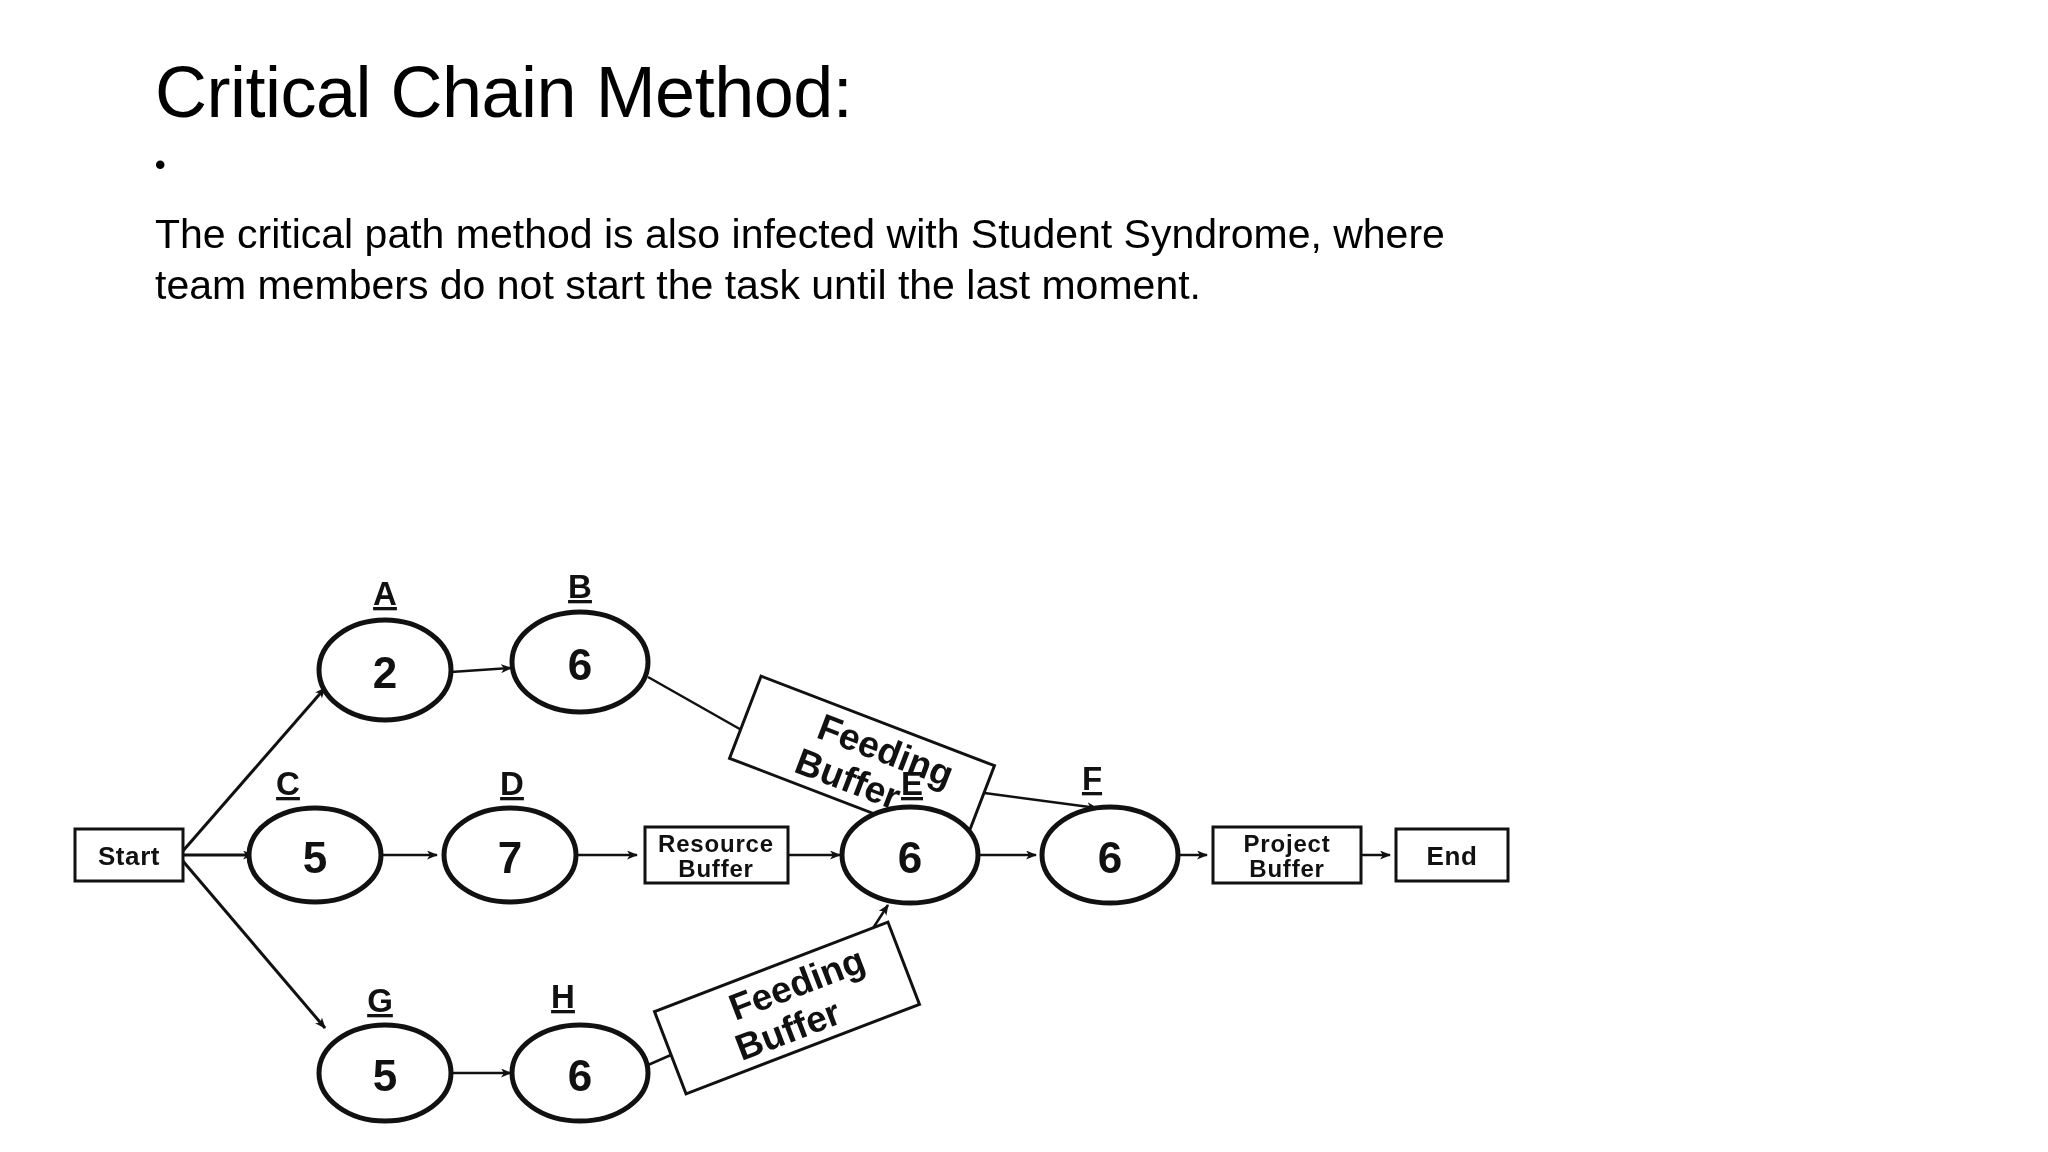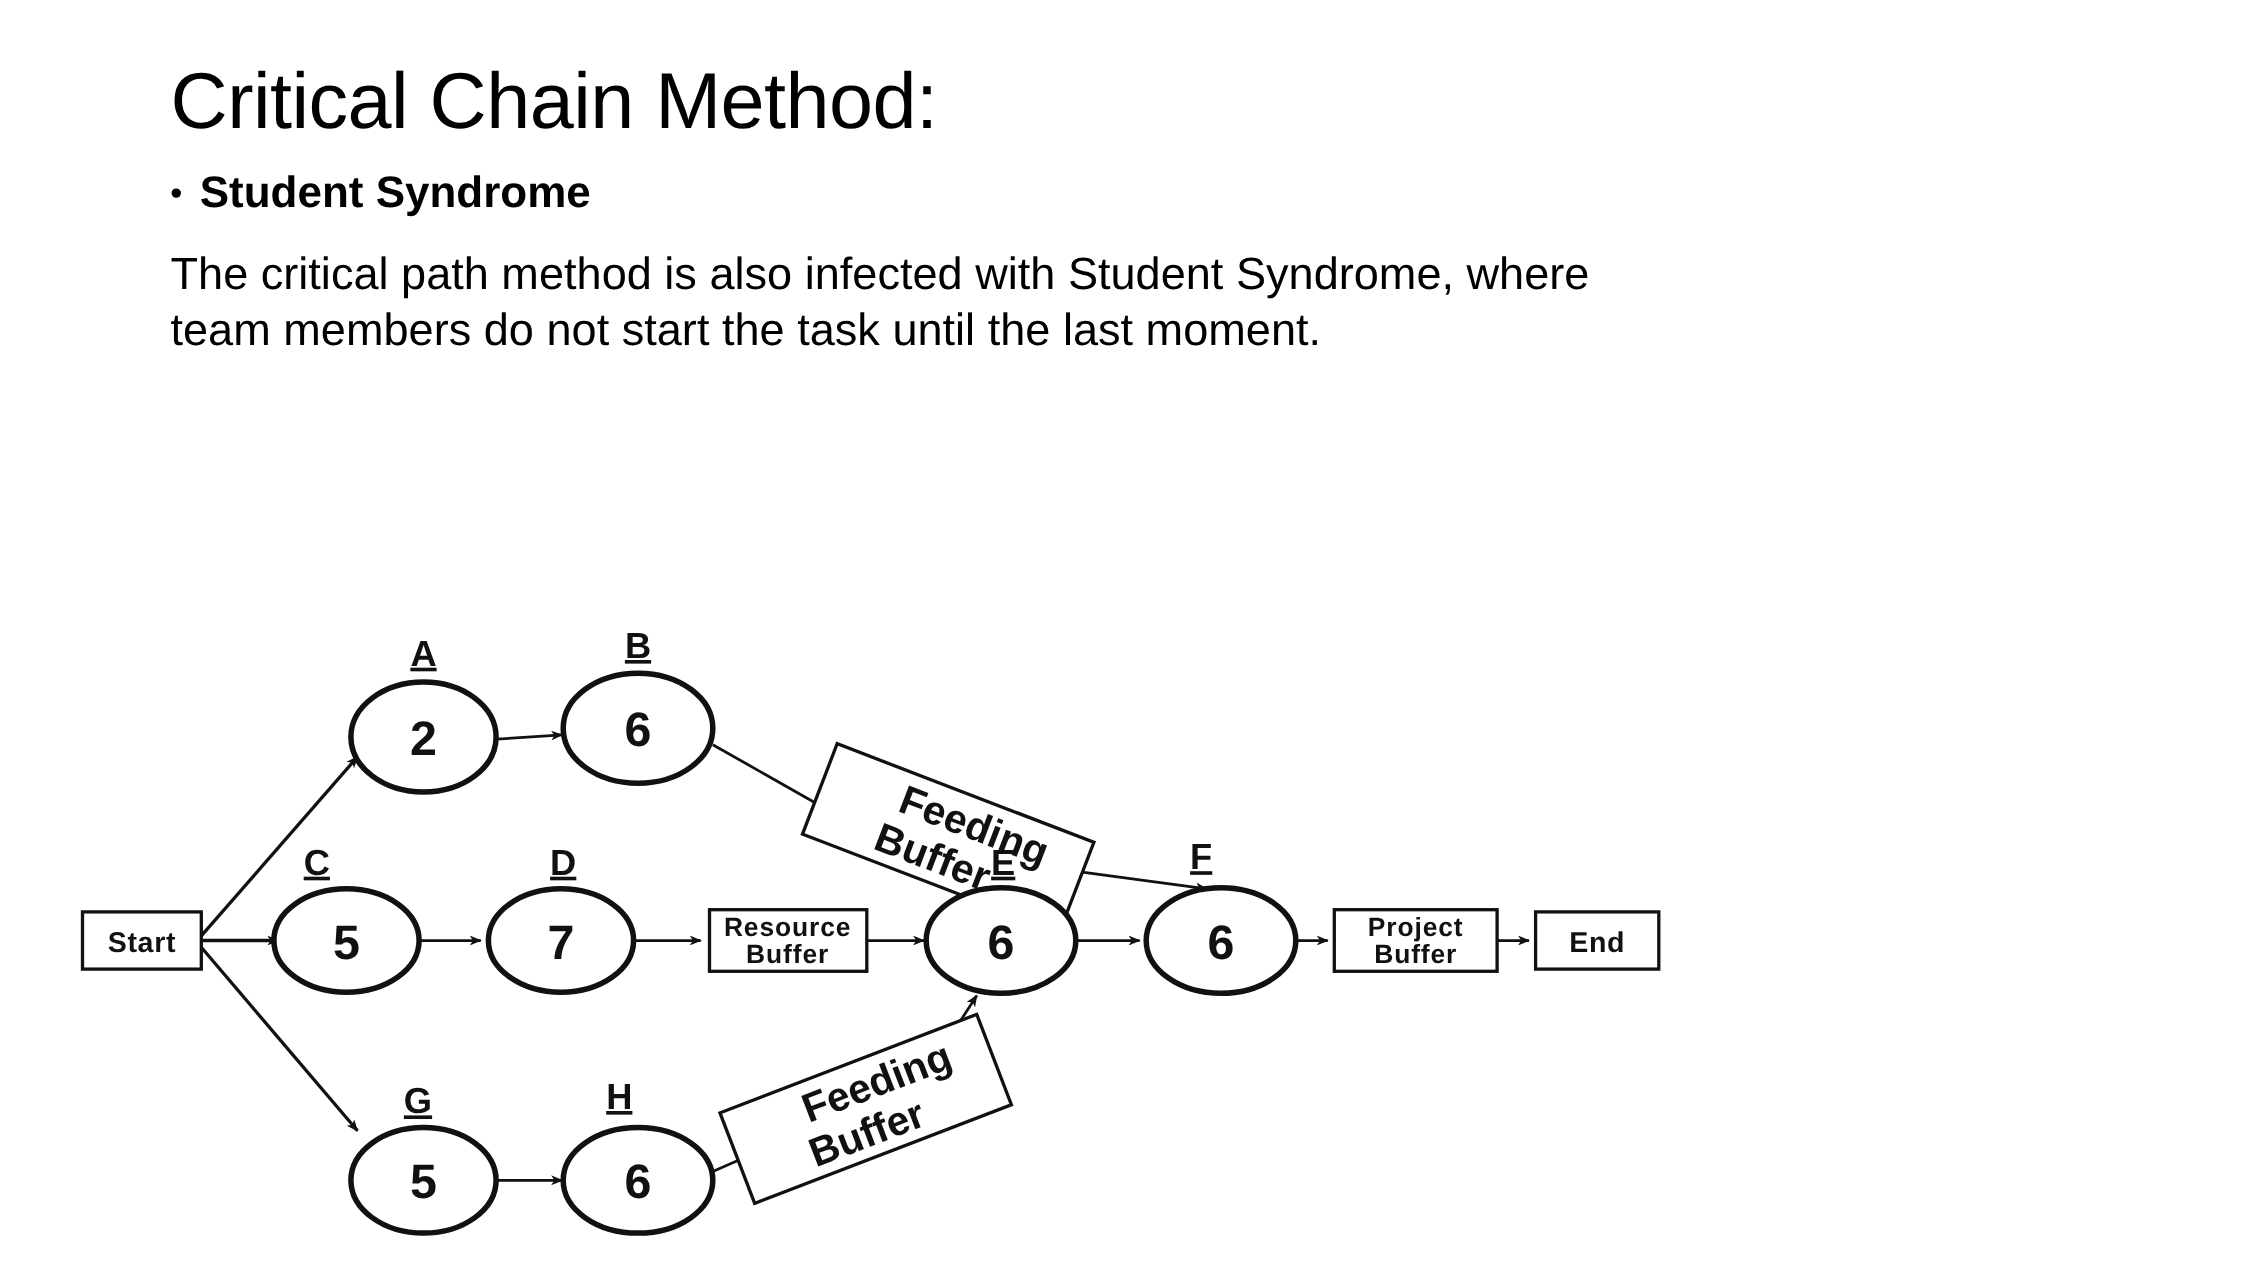--- a/index.html
+++ b/index.html
@@ -153,21 +153,20 @@
 </head>
 <body>
 
 <div id="slide">
 
   <div id="text-block">
     <div id="page-title">Critical Chain Method:</div>
 
     <div class="bullet-row">
       <span class="bullet-dot">•</span>
-      <span>Student Syndrome</span>
     </div>
 
     <p id="body-paragraph">The critical path method is also infected with Student Syndrome, where team members do not start the task until the last moment.</p>
 
   </div>
 
   <div id="diagram">
     <svg id="diagram-svg" viewBox="0 0 2048 612" xmlns="http://www.w3.org/2000/svg">
       <defs>
         <marker id="arrow" markerWidth="11" markerHeight="9" refX="10" refY="4.5" orient="auto" markerUnits="userSpaceOnUse">

